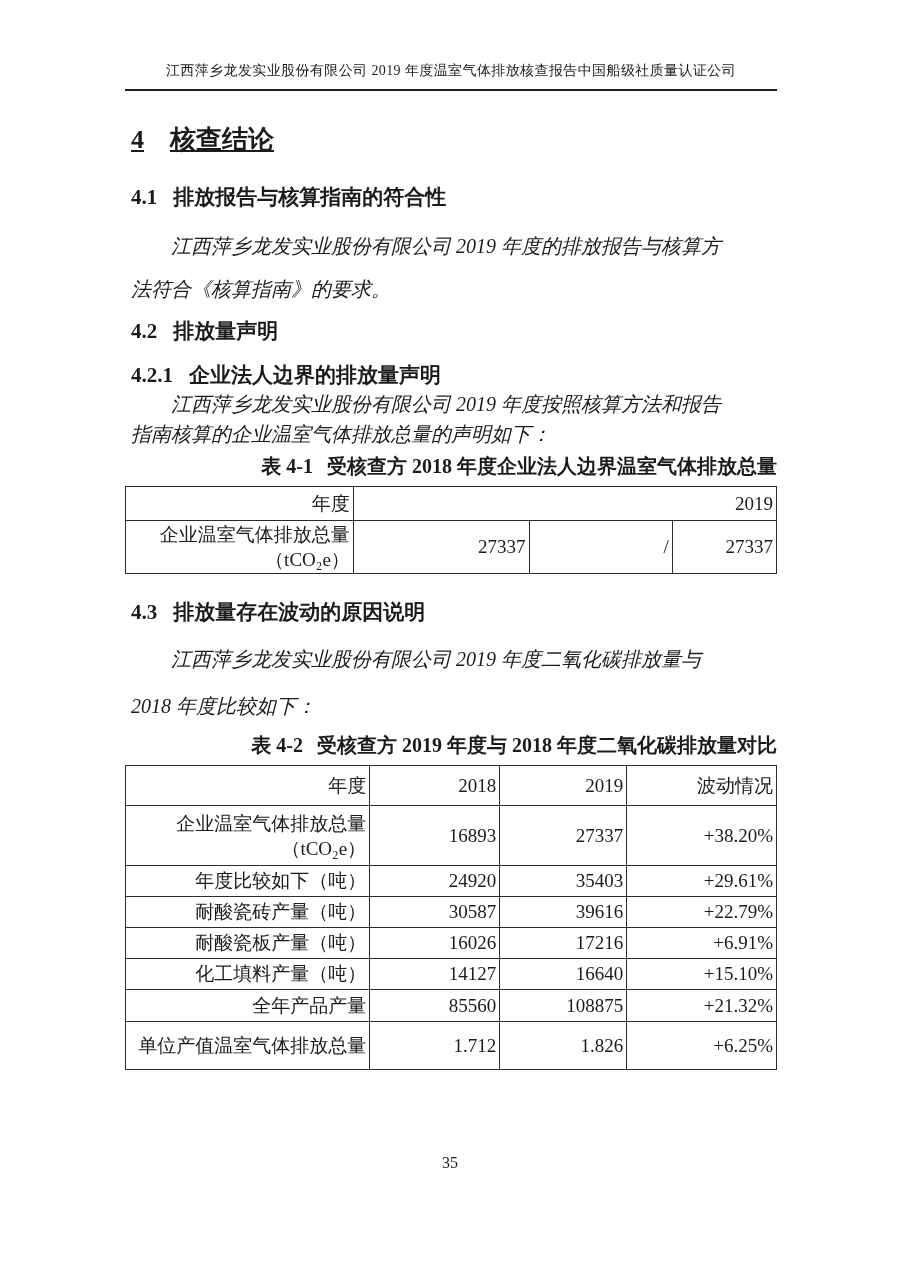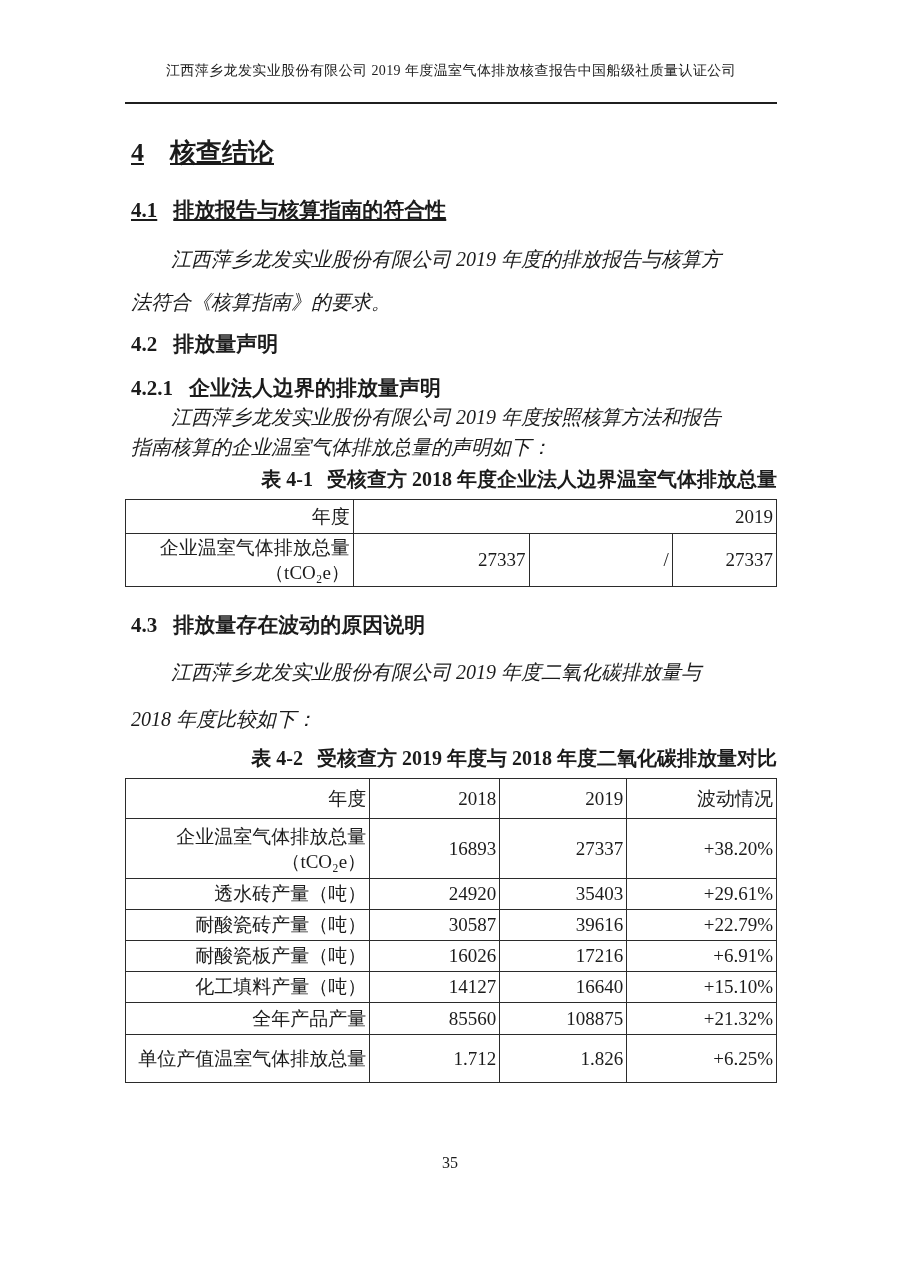--- a/index.html
+++ b/index.html
@@ -8,34 +8,34 @@
     position:relative;
     width:900px; height:1272px;
     background:#ffffff;
     color:#1b1b1b;
     font-family:"Liberation Serif","DejaVu Serif",serif;
     padding:62px 123px 0 125px;
     overflow:hidden;
   }
   .doc-header {
     border-bottom:2px solid #1f1f1f;
-    padding-bottom:22px;
+    padding-bottom:9px;
   }
   .doc-header-text {
     font-size:14px;
     line-height:18px;
     text-align:center;
     white-space:nowrap;
     letter-spacing:0.4px;
   }
   .h1 { margin-top:32px; font-size:26px; font-weight:bold; line-height:34px; margin-left:6px;text-decoration:underline; }
   .h1 .ttl { margin-left:26px; }
   .h2 { font-size:21px; font-weight:bold; line-height:28px; margin-left:6px; }
   .h2 .ttl { margin-left:16px; }
-  .h2.h41 { margin-top:26px;text-decoration:underline; }
+  .h2.h41 { margin-top:26px; }
   .h2.h42 { margin-top:6px; }
   .h2.h421 { margin-top:16px; }
   .h2.h43 { margin-top:24px; }
   .para { font-size:20px; margin-left:6px;font-style:italic; }
   .para .ln { display:block; }
   .para .ln.indent { text-indent:2em; }
   .p41 { margin-top:14px; line-height:43px; }
   .p421 { margin-top:0; line-height:30px; }
   .p43 { margin-top:10px; line-height:47px; }
   .tbl-caption {
@@ -171,21 +171,21 @@
       <tr class="rh60">
         <td class="two-line">
           <div>企业温室气体排放总量</div>
           <div>（tCO₂e）</div>
         </td>
         <td>16893</td>
         <td>27337</td>
         <td>+38.20%</td>
       </tr>
       <tr class="rh31">
-        <td>透水砖产量（吨）</td>
+        <td>年度比较如下（吨）</td>
         <td>24920</td>
         <td>35403</td>
         <td>+29.61%</td>
       </tr>
       <tr class="rh31">
         <td>耐酸瓷砖产量（吨）</td>
         <td>30587</td>
         <td>39616</td>
         <td>+22.79%</td>
       </tr>

